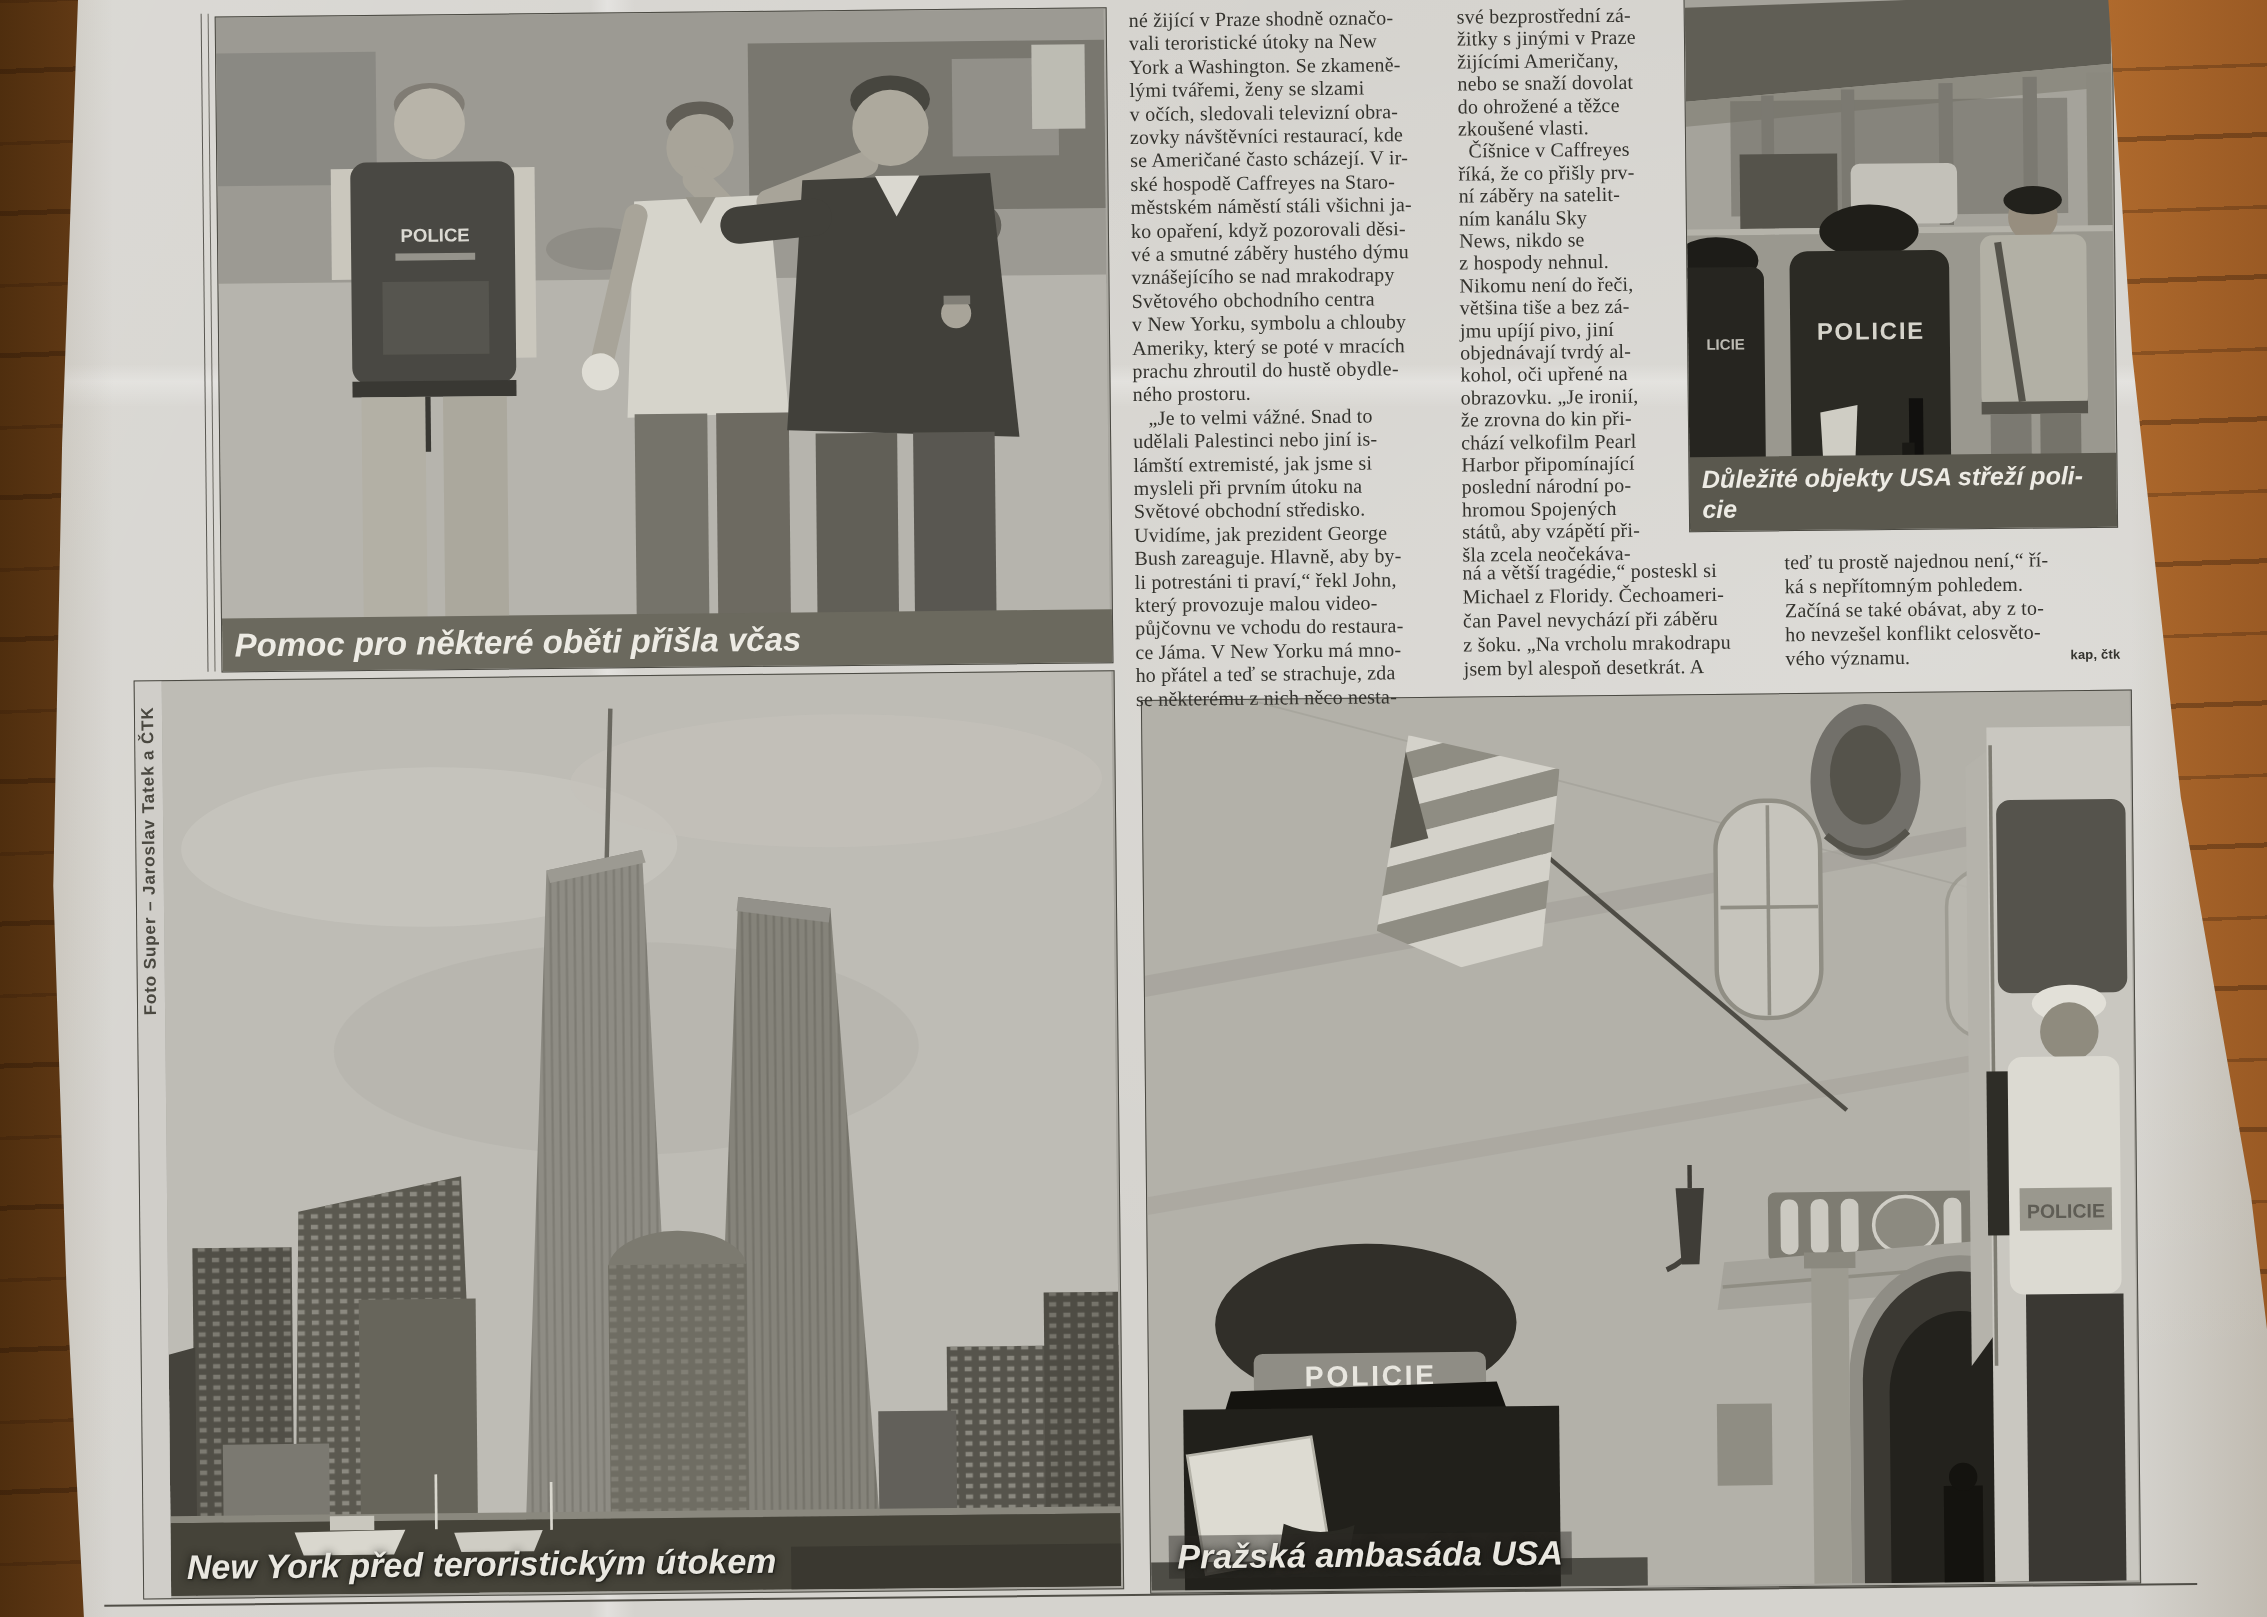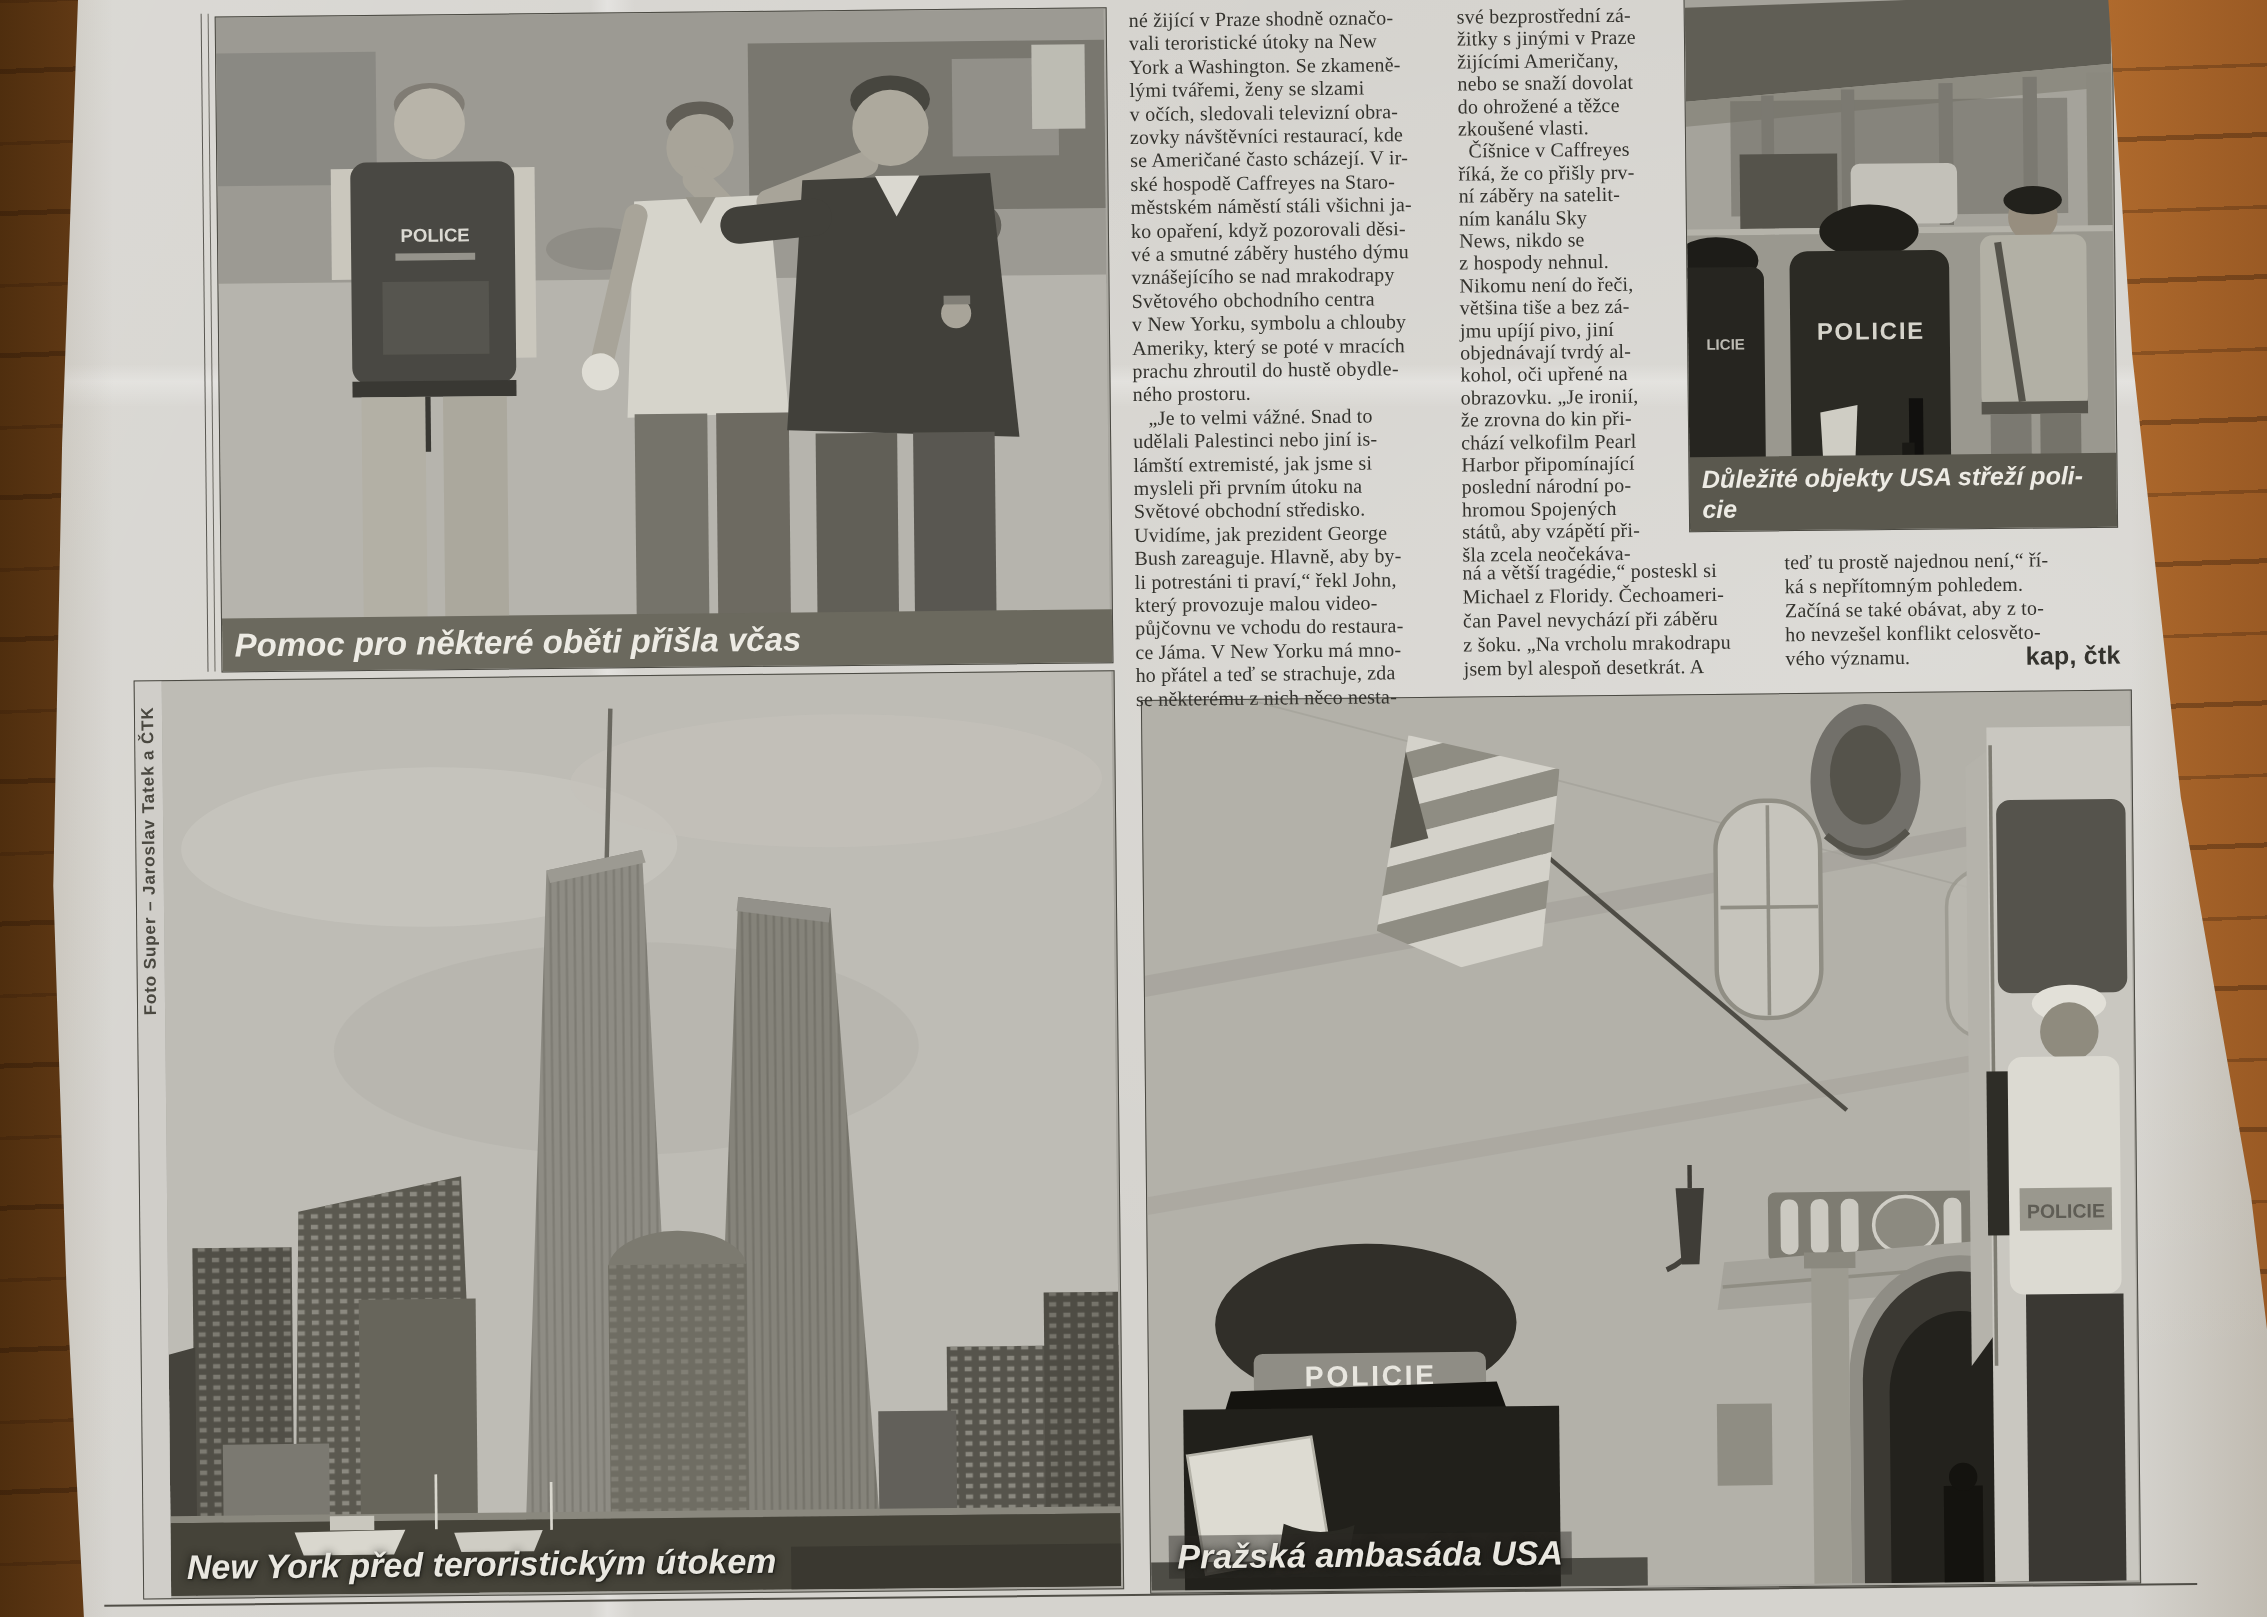--- a/index.html
+++ b/index.html
@@ -39,21 +39,21 @@
     position:absolute;color:#e9e7e0;font-family:"Liberation Sans",sans-serif;
     font-style:italic;font-weight:bold;text-shadow:0 0 8.9px rgba(20,20,16,.9),0.9px 0.9px 1.8px rgba(20,20,16,.8);
   }
   .col{position:absolute;color:#34332e;font-size:20px;letter-spacing:0.2px;}
   .col .tl{white-space:pre;}
   #colA{left:1137px;top:8.9px;width:316px;line-height:23.4px;}
   #colB{left:1465px;top:8.9px;width:223px;line-height:22.4px;}
   #colB2{left:1465px;top:564px;width:319px;line-height:24px;}
   #colC{left:1787px;top:557px;width:335px;line-height:24px;}
   #colC-last{left:1787px;top:653px;width:335px;line-height:24px;display:flex;justify-content:space-between;}
-  .byline{font-family:"Liberation Sans",sans-serif;font-weight:bold;font-size:25px;}
+  .byline{font-family:"Liberation Sans",sans-serif;font-weight:bold;font-size:13px;}
   #vrule{position:absolute;left:209px;top:3.5px;height:658px;width:8px;
     border-left:1.8px solid #5a5852;border-right:1.8px solid #6a6861;box-sizing:border-box;}
   #bottom-rule{position:absolute;left:96px;top:1594px;width:2093px;border-top:2.7px solid #504e47;}
 
   #photo-rescue{left:223px;top:7px;width:892px;height:656px;}
   #photo-rescue .band{background:#6b695e;font-size:33px;}
 
   #photo-wtc{left:135px;top:670px;width:981px;height:919px;display:flex;}
   #credit-strip{width:26.6px;background:#d0cec9;position:relative;flex:0 0 auto;}
   #credit-strip span{

